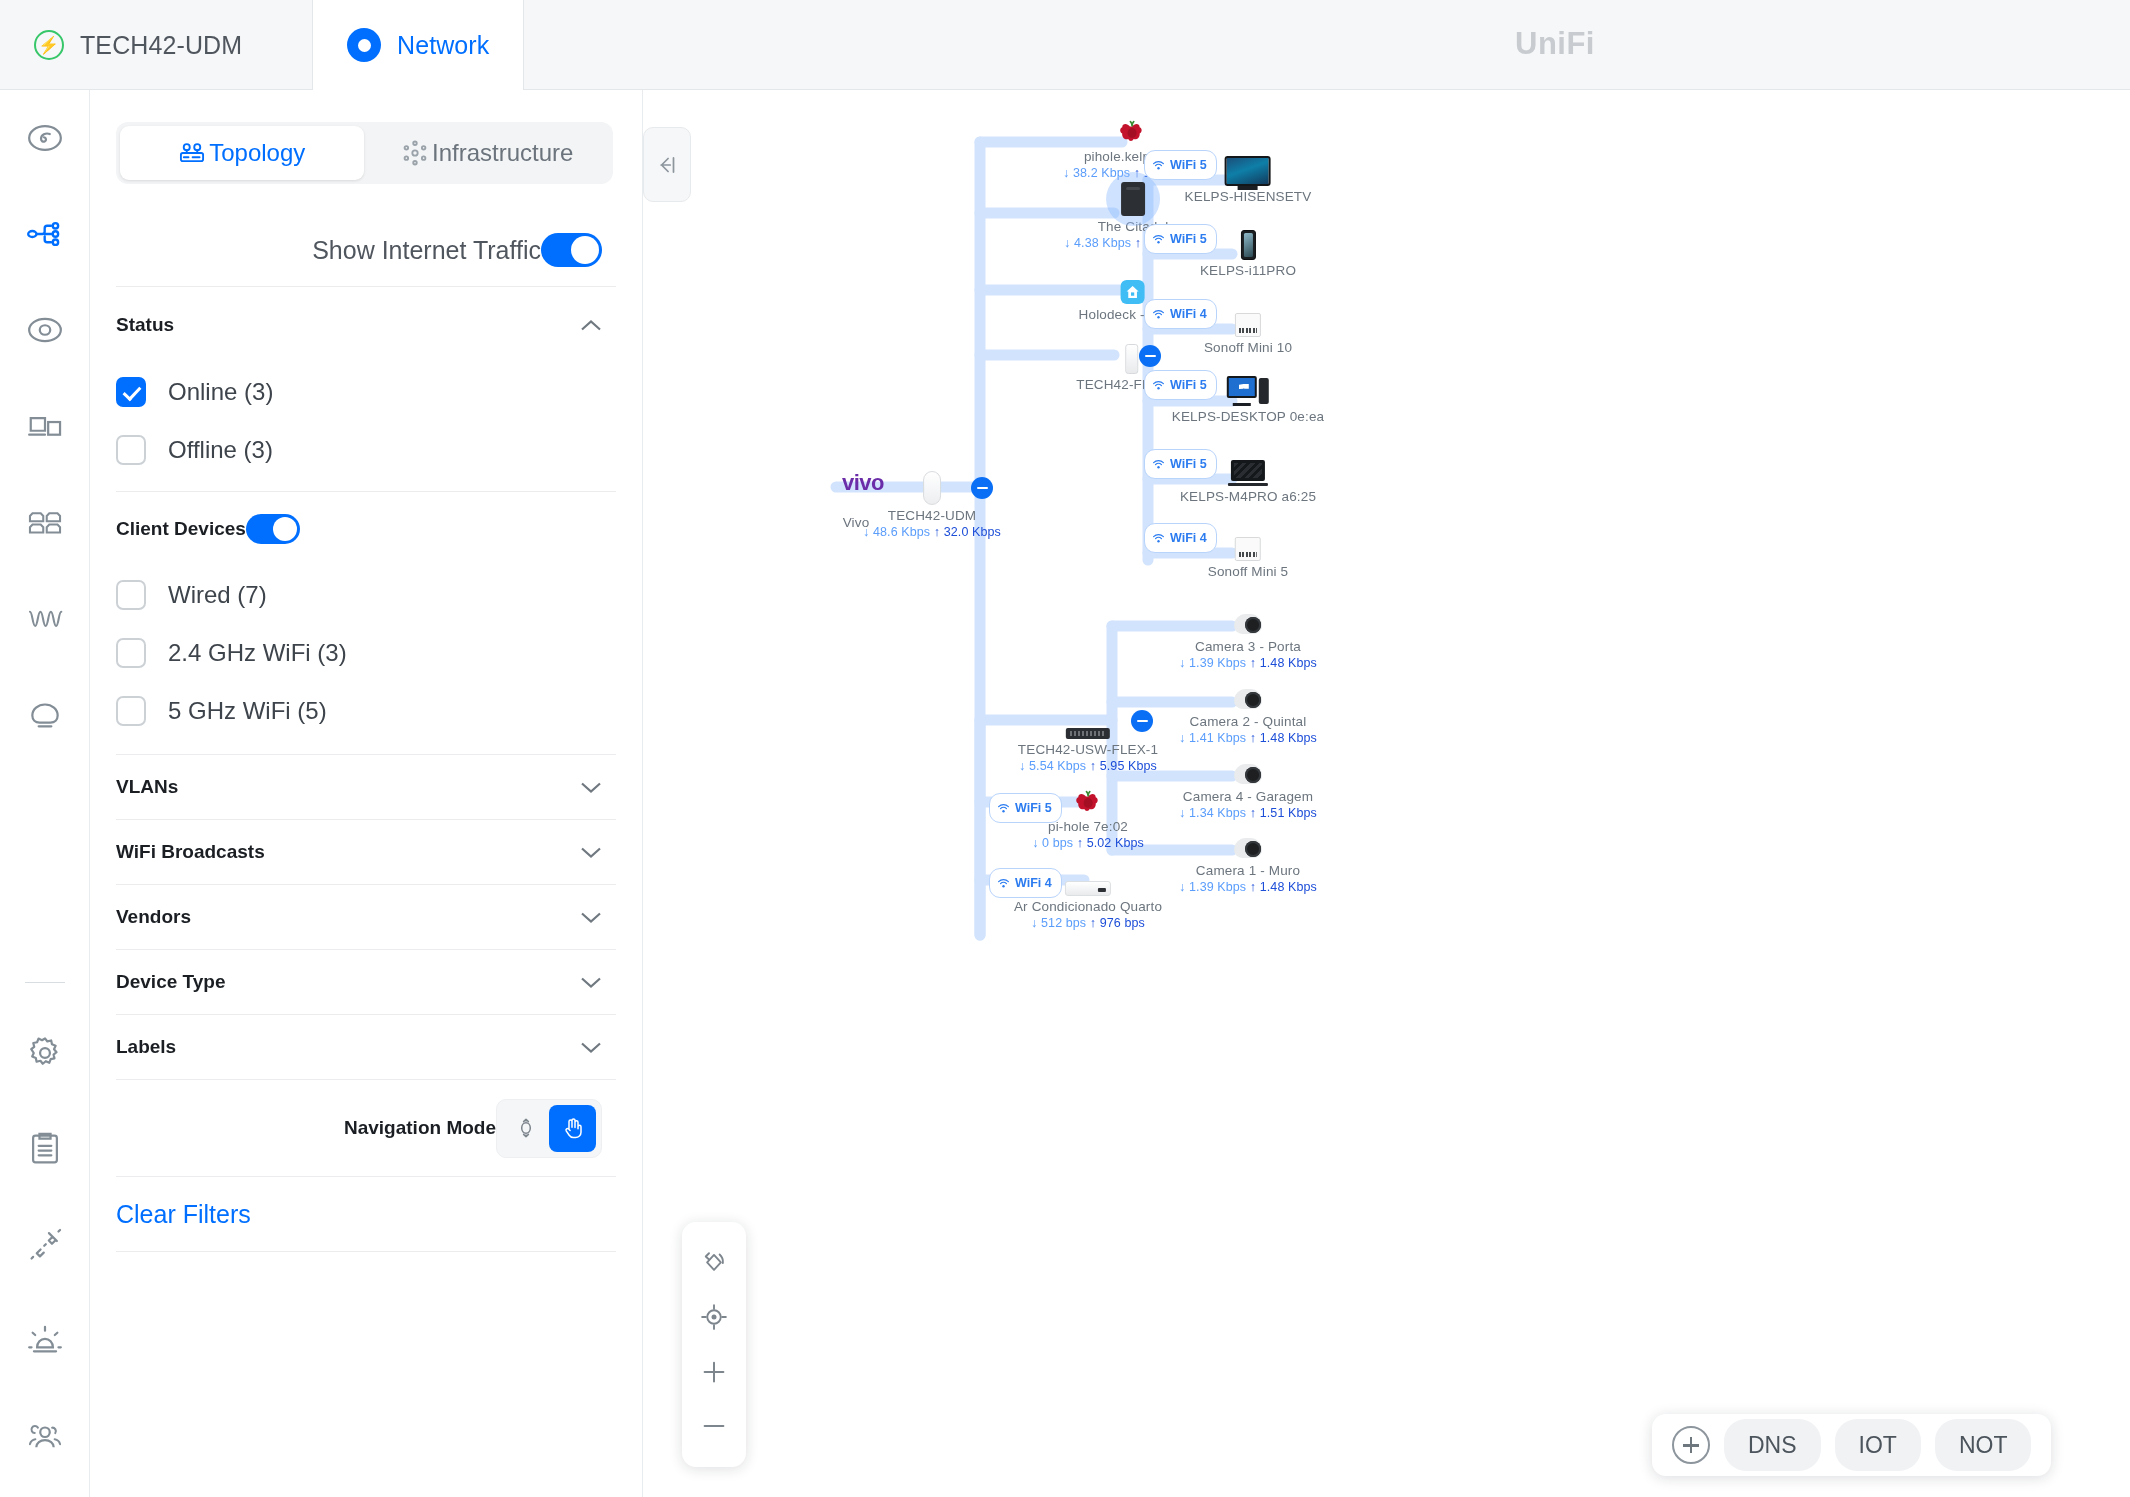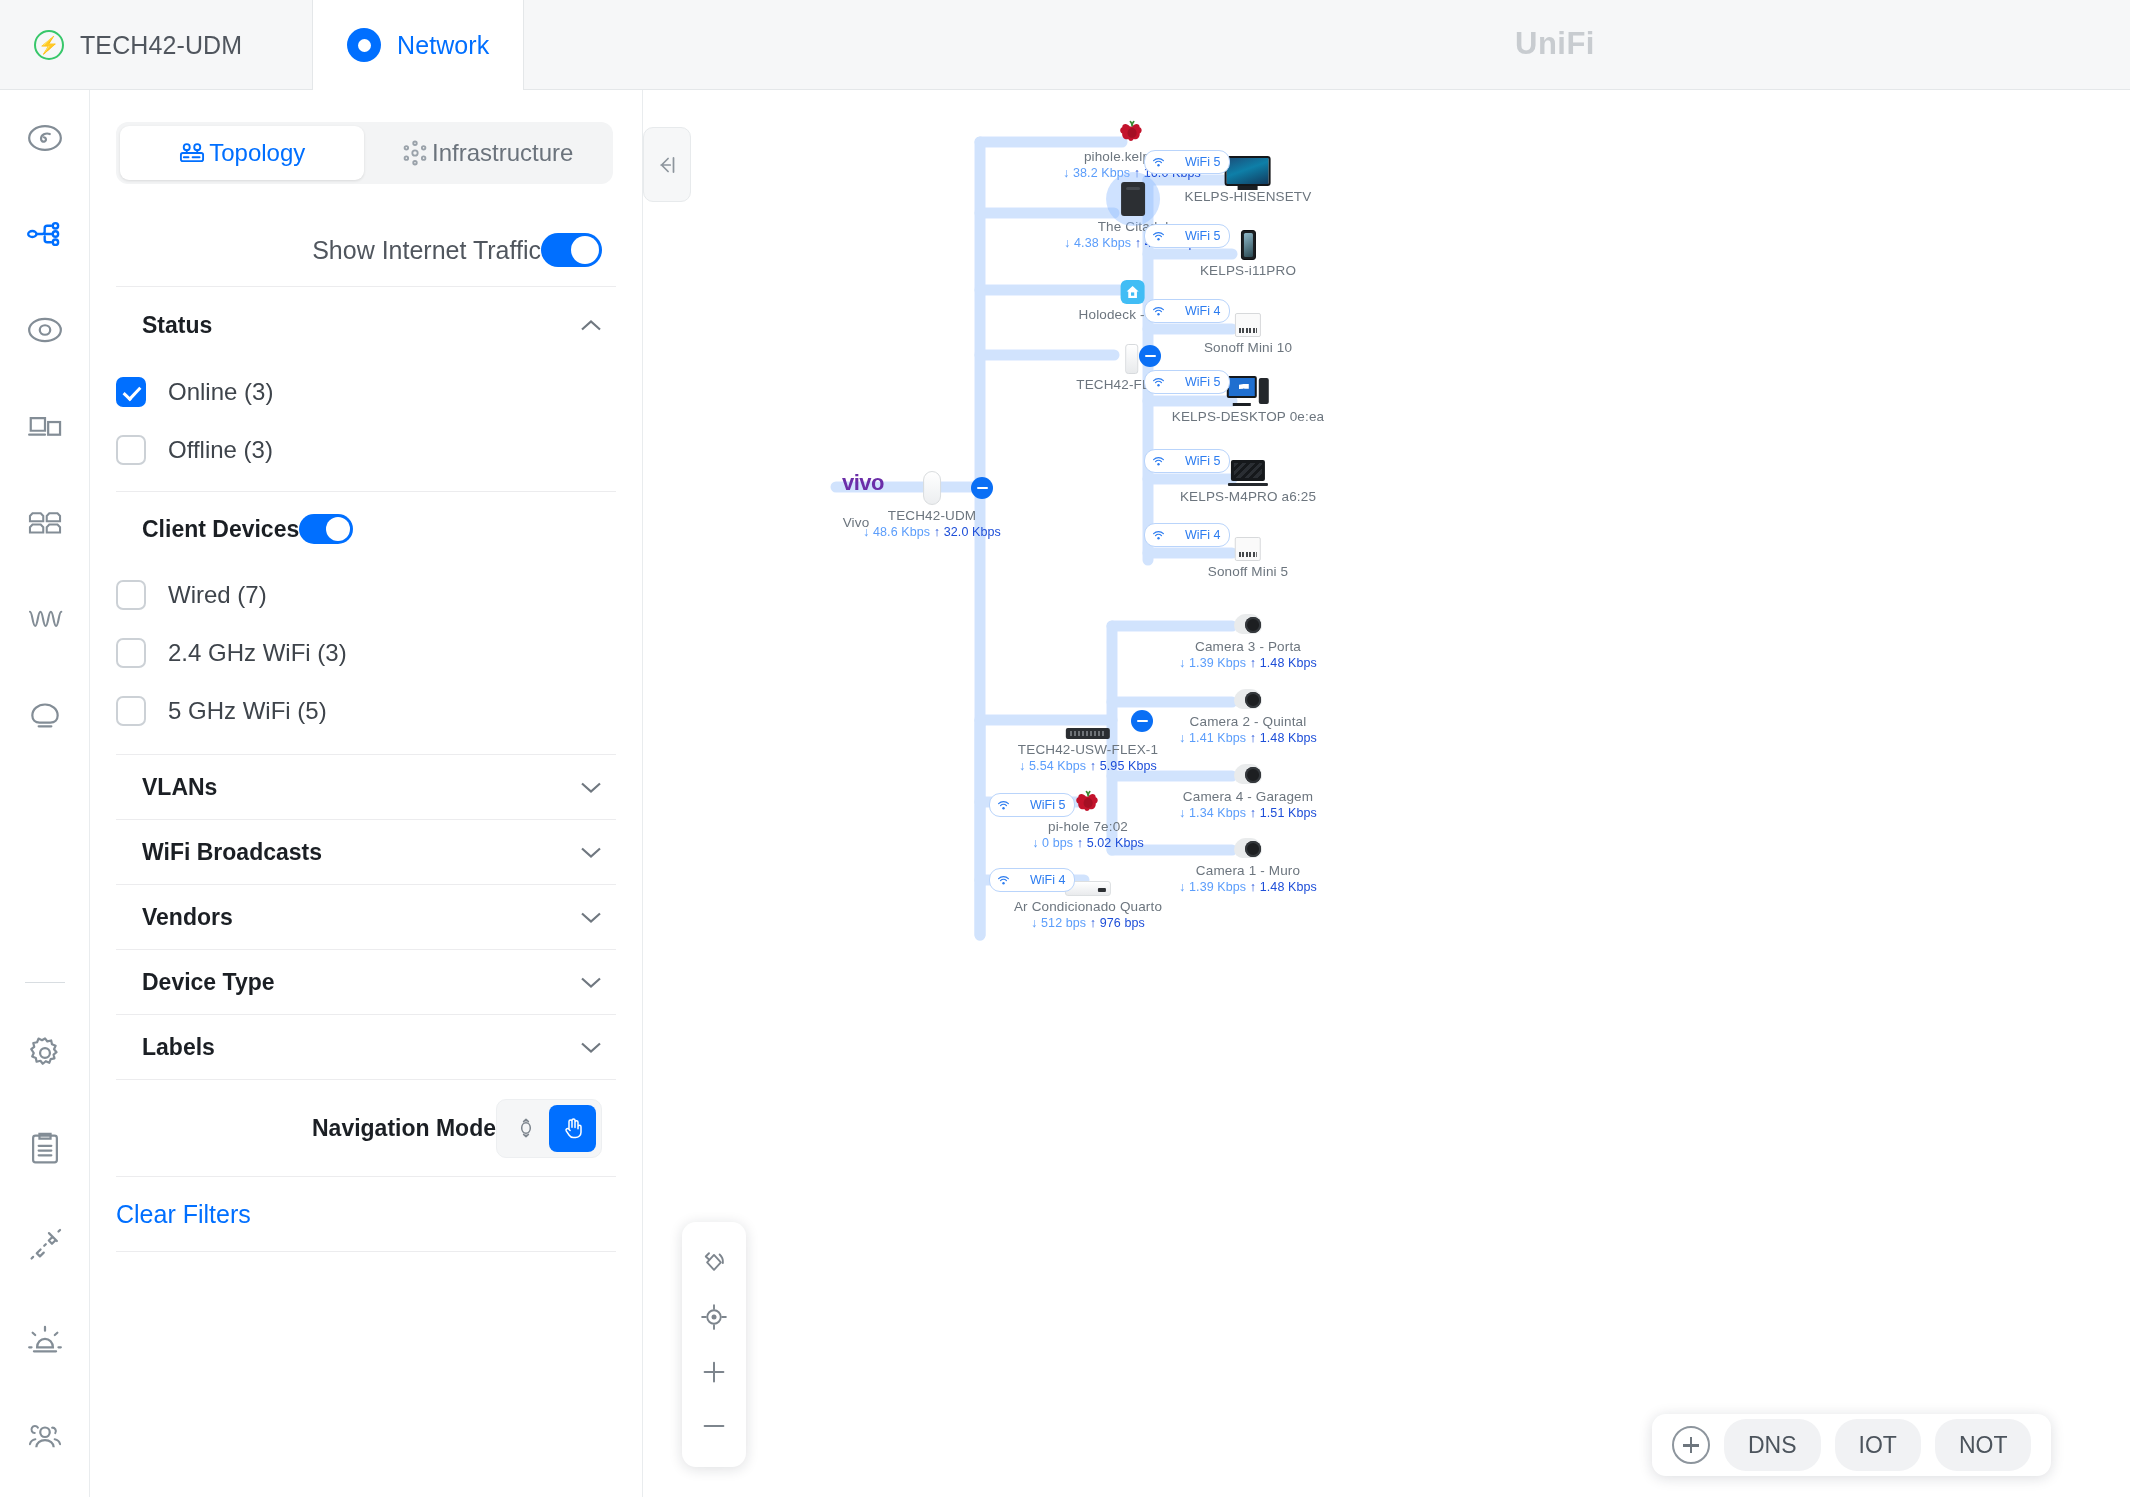--- a/index.html
+++ b/index.html
@@ -84,21 +84,21 @@
     background: #f6f7f8; border: 1px solid #e7eaec; border-radius: 10px;
     display: flex; align-items: center; justify-content: center; cursor: pointer; z-index: 5;
   }
 
   .row {
     display: flex; align-items: center; justify-content: flex-end;
     padding: 0 40px 0 26px; height: 72px;
   }
   .sep { height: 1px; background: #ececee; margin: 0 26px; }
   .p-title { font-size: 25px; color: #50565e; }
-  .p-head { font-size: 23px; font-weight: 700; color: #1b1f24; margin-left: 26px; }
+  .p-head { font-size: 19px; font-weight: 700; color: #1b1f24; }
 
   .toggle { width: 61px; height: 34px; border-radius: 17px; background: #006fff;
             position: relative; cursor: pointer; flex: 0 0 auto; }
   .toggle i { position: absolute; top: 3px; right: 3px; width: 28px; height: 28px;
               border-radius: 50%; background: #fff; display: block; }
   .toggle.sm { width: 54px; height: 30px; border-radius: 15px; }
   .toggle.sm i { width: 24px; height: 24px; top: 3px; right: 3px; }
 
   .check-row { display: flex; align-items: center; gap: 22px; padding: 0 26px; height: 58px; cursor: pointer; }
   .cb { width: 30px; height: 30px; border-radius: 7px; border: 2px solid #ccd1d6; flex: 0 0 auto; }
@@ -184,23 +184,23 @@
           border: 1px solid #d7dadd; border-radius: 3px; }
   .g-sw { width: 44px; height: 11px; background: #2b2e32; border-radius: 2px; position: relative; }
   .g-sw::after { content:""; position:absolute; left:4px; top:3px; right:4px; height:5px;
                  background: repeating-linear-gradient(90deg,#6e7277 0 2px,#2b2e32 2px 4px); }
 
   .bluedot { position: absolute; width: 22px; height: 22px; border-radius: 50%;
              background: #0a6ff5; display: flex; align-items: center; justify-content: center; }
   .bluedot::after { content:""; width:11px; height:2.5px; background:#fff; border-radius:2px; }
 
   .wifi-badge {
-    position: absolute; height: 24px; padding: 0 9px 0 7px; border-radius: 11px;
+    position: absolute; height: 30px; padding: 0 9px 0 7px; border-radius: 11px;
     background: #ffffff; border: 1px solid #b9d4fb; display: flex; align-items: center;
-    gap: 20px; font-size: 12.5px; color: #2c7cf0; white-space: nowrap; font-weight: 400;
+    gap: 5px; font-size: 12.5px; color: #2c7cf0; white-space: nowrap; font-weight: 700;
   }
   .wifi-badge svg { width: 13px; height: 13px; }
 
   .isp { position: absolute; font-size: 22px; font-weight: 700; color: #6b2ea8; letter-spacing:-.5px; }
 
   
   #mapctl {
     position: absolute; left: 682px; top: 1222px; width: 64px; height: 245px;
     background: #fff; border-radius: 14px; box-shadow: 0 2px 14px rgba(20,30,45,.14);
     display: flex; flex-direction: column; align-items: center; justify-content: space-around;

